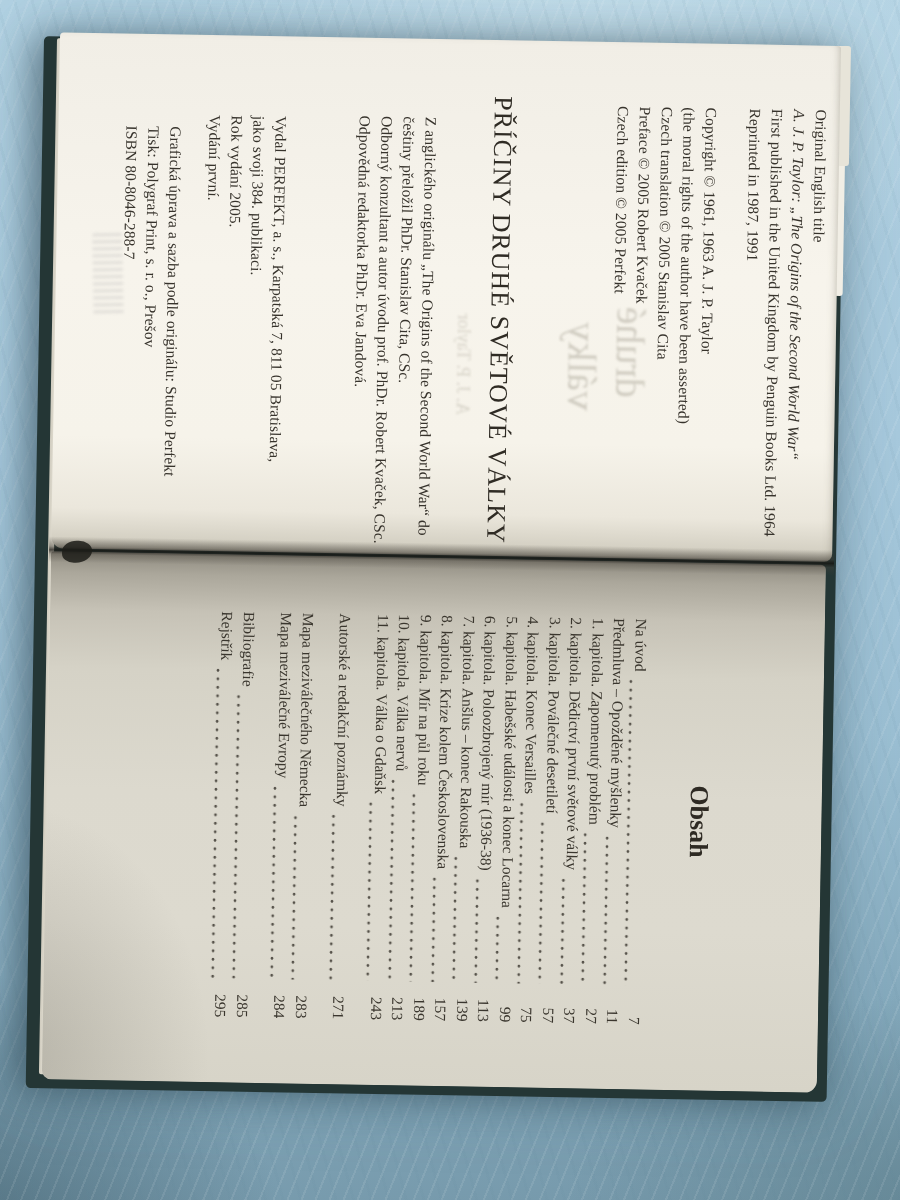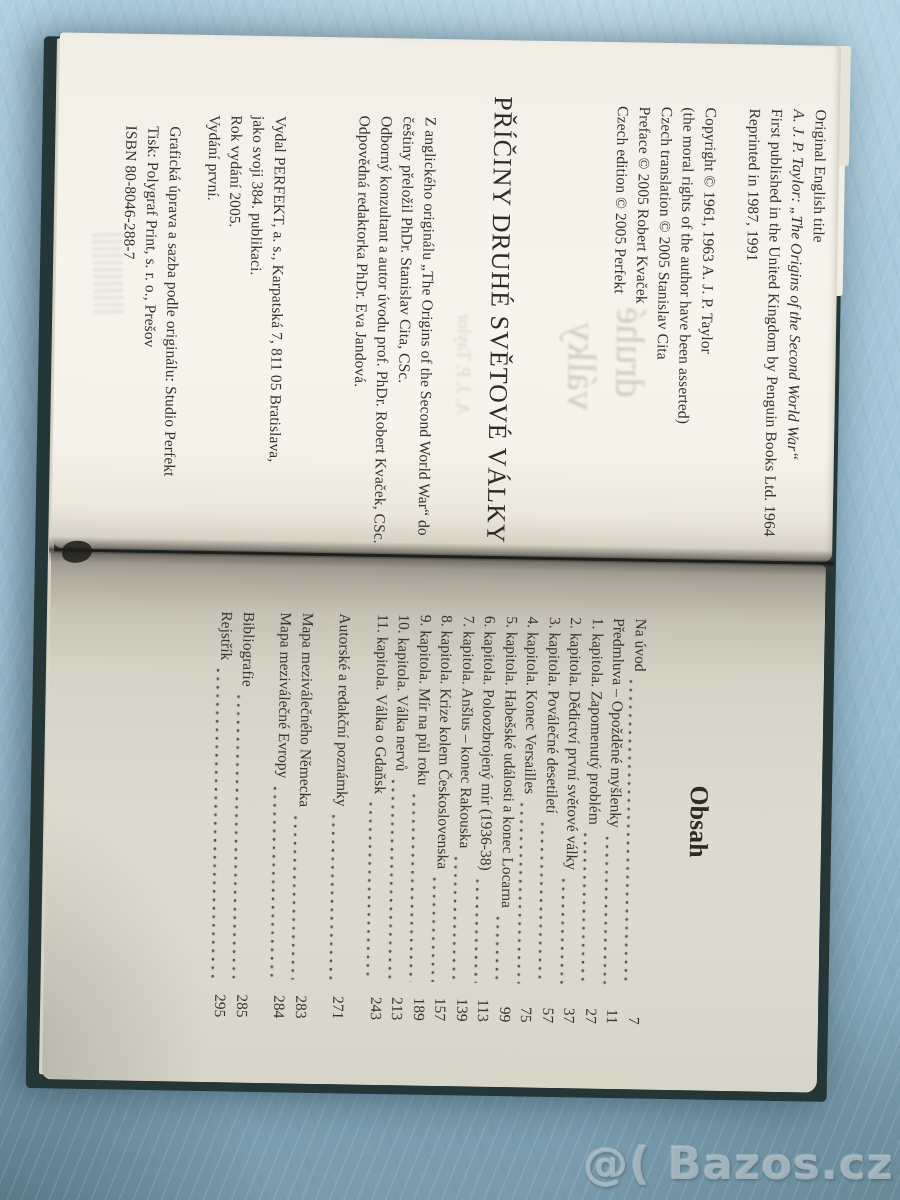--- a/index.html
+++ b/index.html
@@ -239,14 +239,13 @@
             <span class="toc-p">295</span>
           </div>
         </div>
       <div class="recto-shade"></div>
     </div>
 
     <div class="spine-shadow"></div>
     <div class="spine-notch"></div>
   </div>
 
-  <div class="watermark">@( Bazos.cz</div>
 </div>
 
 </body></html>

